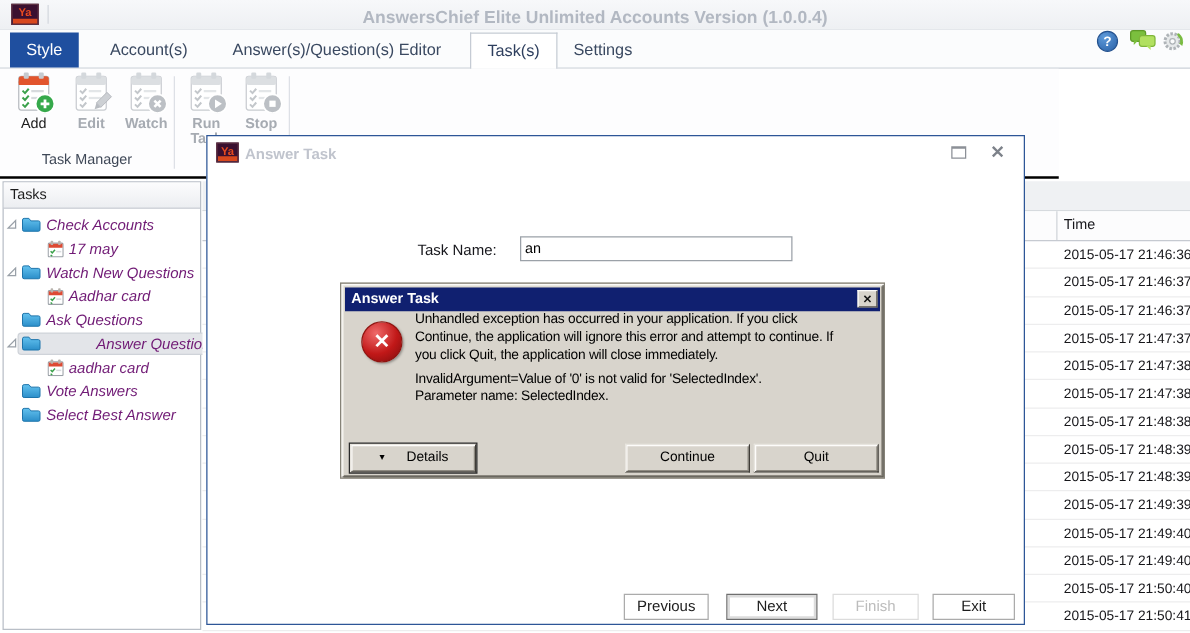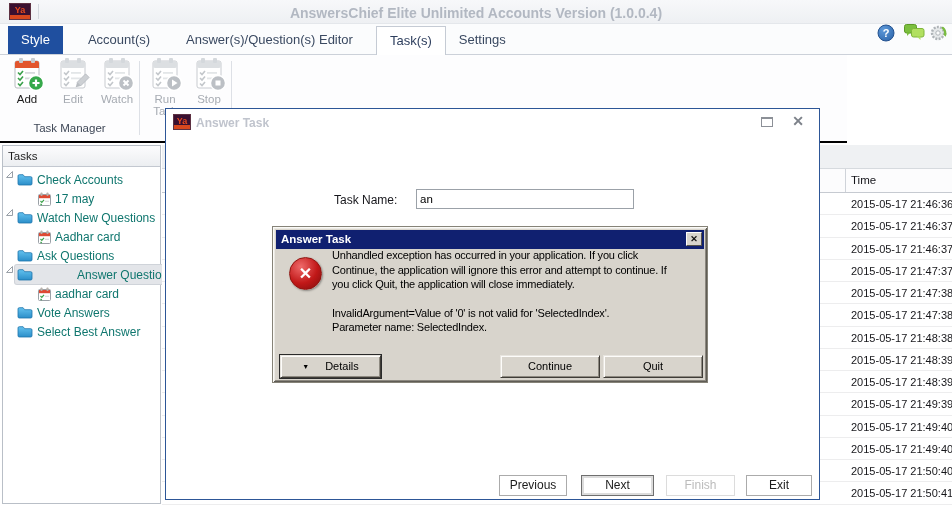--- a/index.html
+++ b/index.html
@@ -29,32 +29,32 @@
   .tab-plain { margin-right:10px; }
   .tab-selected { position:relative; background:#ffffff; border:1px solid #c5cbd4;
     border-bottom:none; height:29px; margin-bottom:-1px; z-index:2; color:#2e3f5e; }
   .tb-icon { position:absolute; width:20px; height:18px; cursor:pointer; }
   
   .ribbon { position:absolute; left:0; top:55px; width:847px; height:88px;
     background:#fdfdfe; border-bottom:2px solid #000000; }
   .rb-btn { position:absolute; top:2px; text-align:center; }
   .rb-btn svg { display:block; margin:0 auto; }
   .rb-label { font-size:11.5px; color:#1c1c1c; margin-top:2px; line-height:12px; }
-  .rb-label.dis { color:#a6abb2; }
+  .rb-label.dis { color:#a6abb2;font-weight:bold; }
   .rb-sep { position:absolute; top:6px; width:1px; height:74px; background:#dde0e6; }
   .rb-group-label { position:absolute; left:0; top:67px; width:139px; text-align:center;
     font-size:11.5px; color:#3f4857; }
   
   .tasks-panel { position:absolute; left:2px; top:145px; width:159px; height:359px;
     background:#fff; border:1px solid #b9bfc7; }
   .tasks-header { height:21px; background:linear-gradient(#fcfcfd,#eceef1);
     border-bottom:1px solid #c3c8d0; font-size:11.5px; color:#1d1d1d; padding:4px 0 0 5px; }
   .tree { padding-top:3px; }
-  .t-row { display:flex; height:19px; white-space:nowrap;
-    font-size:12px; color:#0f766e; cursor:default; }
+  .t-row { display:flex; align-items:center; height:19px; white-space:nowrap;
+    font-size:12px; color:#701a75; cursor:default;font-style:italic; }
   .t-exp { width:12px; display:flex; justify-content:center; flex:0 0 12px; }
   .t-sp0 { flex:0 0 12px; } .t-sp1 { flex:0 0 33px; }
   .row-inner { display:flex; align-items:center; gap:4px; padding:1px 4px 1px 2px; border-radius:2px; }
   .t-row.selected .row-inner { background:#e3e5e9; box-shadow:0 0 0 1px #cfd3d9;gap:44px; }
   
   .grid { position:absolute; left:162px; top:145px; right:0; bottom:0; background:#fff; z-index:1; }
   .grid-band { height:24px; background:#eff1f3; border-bottom:1px solid #d6dade; }
   .grid-header { position:relative; height:24px; background:#fcfcfd; border-bottom:1px solid #c6cad1; }
   .gh-divider { position:absolute; left:683px; top:0; bottom:0; width:1px; background:#cfd3d9; }
   .gh-time { position:absolute; left:689px; top:5px; font-size:11.5px; color:#15151a; }
@@ -89,21 +89,21 @@
     background:#102070; color:#fff; font-weight:bold; font-size:11.5px; padding:3px 0 0 5px; }
   .ed-close { position:absolute; right:2px; top:2px; width:16px; height:14px;
     background:#d8d4cc; border:1px solid; border-color:#fdfcfa #55524b #55524b #fdfcfa;
     text-align:center; line-height:12px; font-size:9px; font-weight:bold; color:#111; cursor:pointer; }
   .ed-icon { position:absolute; left:16px; top:30px; width:33px; height:33px; border-radius:50%;
     background:radial-gradient(circle at 35% 28%, #ef6a6a, #c11818 55%, #7e0d0d);
     border:1px solid #8f1410; box-shadow:1px 1px 2px rgba(0,0,0,.35);
     color:#fff; font-weight:bold; font-size:16px; text-align:center; line-height:31px; }
   .ed-text { position:absolute; left:59px; top:21px; font-size:11px; letter-spacing:-0.2px;
     color:#000; line-height:14.5px; white-space:nowrap; }
-  .ed-gap { margin-top:14px; }
+  .ed-gap { margin-top:4px; }
   .ed-btn { position:absolute; top:128px; height:23px; background:#d8d4cc;
     border:1px solid; border-color:#e8e5df #3f3c37 #3f3c37 #e8e5df;
     box-shadow: inset 1px 1px 0 #fdfcfa, inset -1px -1px 0 #8e8a81;
     font-size:11px; color:#000; text-align:center; line-height:21px; cursor:pointer; }
   .ed-details { left:7px; width:101px; outline:1px solid #2a2a2a; }
   .ed-arrow { font-size:7px; margin-right:16px; vertical-align:1px; }
   .ed-continue { left:227px; width:100px; }
   .ed-quit { left:330px; width:100px; }
 </style>
 </head>

